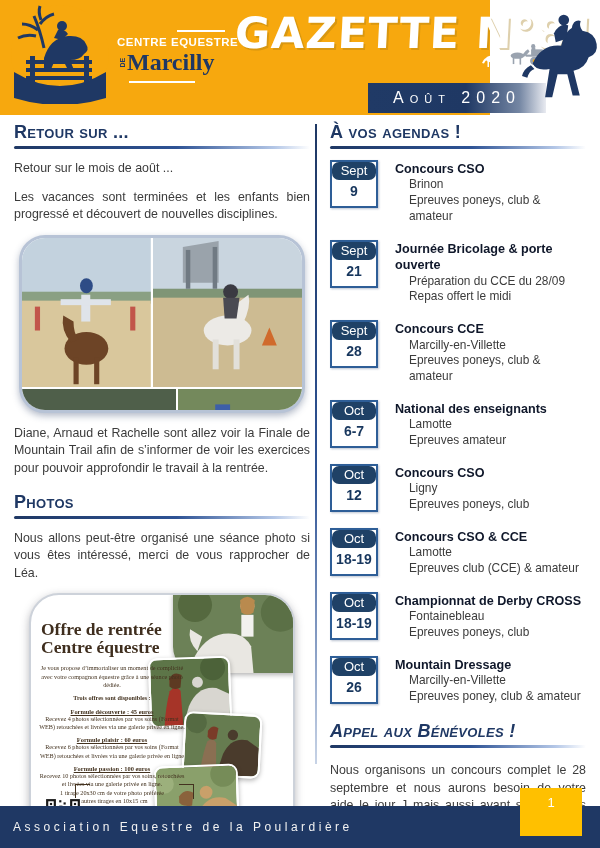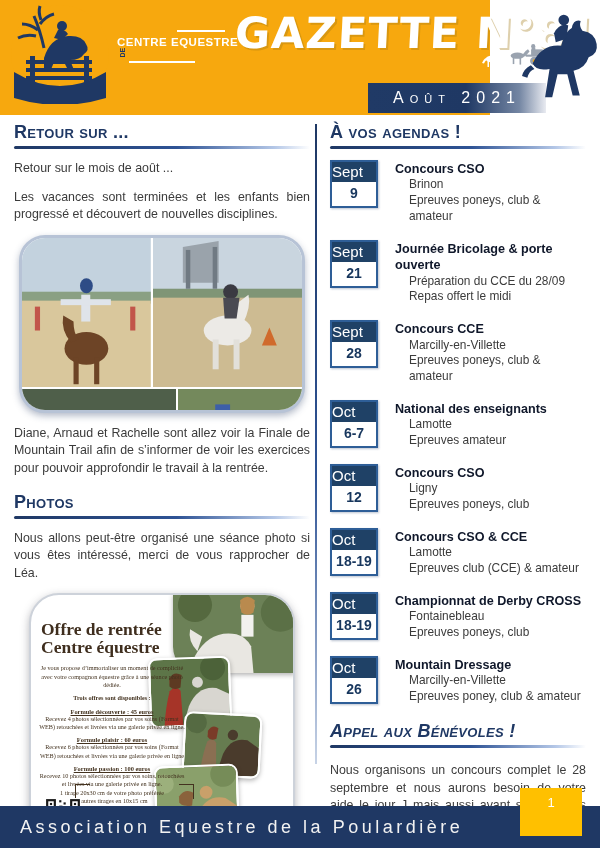--- a/index.html
+++ b/index.html
@@ -79,29 +79,29 @@
   .fphoto svg{display:block;width:100%;height:100%;}
   .fp-main{left:142px;top:-2px;width:122px;height:80px;border-radius:0 28px 0 26px;border:none;}
   .fp-1{left:118px;top:62px;width:78px;height:66px;transform:rotate(-2deg);}
   .fp-2{left:152px;top:118px;width:74px;height:60px;transform:rotate(3deg);}
   .fp-3{left:124px;top:170px;width:80px;height:80px;transform:rotate(-2deg);}
 
   
   .event{display:flex;gap:17px;margin-bottom:15px;}
   .datebox{width:44px;height:44px;border:2px solid #2E5E97;background:#ffffff;flex:none;
            box-shadow:1px 1px 2px rgba(60,80,120,.35);}
-  .datebox .m{background:#1F4166;color:#ffffff;font-size:15px;text-align:left;padding:1px 0 2px 0;}
+  .datebox .m{background:#1F4166;color:#ffffff;font-size:13px;text-align:center;padding:1px 0 2px 0;border-radius:7px;}
   .datebox .d{color:#17365D;font-weight:bold;font-size:14px;text-align:center;padding-top:3px;}
   .ev-txt{padding-top:1px;}
   .ev-title{font-size:12.6px;font-weight:bold;color:#0f172a;line-height:1.3;}
   .ev-line{font-size:11.9px;color:#3B3B3B;padding-left:14px;line-height:1.33;}
 
   
   .footer{position:absolute;left:0;top:806px;width:600px;height:42px;background:#1F3864;}
-  .footer .ftxt{color:#F2F2F2;font-size:18px;letter-spacing:3.5px;line-height:42px;padding-left:20px;}
+  .footer .ftxt{color:#F2F2F2;font-size:12px;letter-spacing:3.5px;line-height:42px;padding-left:13px;}
   .pagebox{position:absolute;right:18px;top:-18px;width:62px;height:48px;background:#FFC000;
            color:#ffffff;font-size:13px;text-align:center;line-height:30px;}
 </style>
 </head>
 <body>
 
 <div class="header">
   <div class="logo-circle">
     <svg viewBox="0 0 100 100">
       <circle cx="50" cy="50" r="49" fill="#F7A80E"></circle>
@@ -124,20 +124,21 @@
         <path d="M48 26 Q54 24 58 30 L52 36 L44 34 Z"></path>
       </g>
     </svg>
   </div>
 
   <div class="brand">
     <div class="rule-top"></div>
     <div class="l1">CENTRE EQUESTRE</div>
     <div class="l2">
       <span class="de">DE</span>
+      <span class="marcilly">Marcilly</span>
     </div>
     <div class="rule-bot"></div>
   </div>
 
   <div class="gazette-title">GAZETTE N°81</div>
 
   <div class="horse-dressage">
     <svg viewBox="0 0 60 44" fill="#ffffff">
       <ellipse cx="30" cy="26" rx="15" ry="7"></ellipse>
       <path d="M42 24 Q48 16 52 14 L56 18 Q52 22 46 28 Z"></path>
@@ -171,21 +172,21 @@
   <div class="horse-jumper">
     <svg viewBox="0 0 90 100" fill="#1F3864">
       <path d="M12 58 Q22 36 44 38 Q48 22 56 18 Q58 8 66 10 Q64 16 68 21 Q82 23 84 36 Q86 47 75 51 Q71 64 58 66 L65 94 L57 94 L51 70 L40 70 L34 96 L26 96 L31 64 Q16 67 12 58 Z"></path>
       <path d="M36 24 Q42 12 52 15 L50 30 L38 34 Z"></path>
       <circle cx="47" cy="9" r="6"></circle>
       <path d="M10 60 Q2 64 0 72 L6 74 Q8 66 14 64 Z"></path>
     </svg>
   </div>
 
   <div class="date-banner">
-    <span>Août 2021</span>
+    <span>Août 2020</span>
   </div>
 </div>
 
 <div class="divider"></div>
 
 <div class="col-left">
   <h2 class="sec-h">Retour sur ...</h2>
   <div class="sec-rule"></div>
   <p class="para">Retour sur le mois de août ...</p>
   <p class="para">Les vacances sont terminées et les enfants bien progressé et découvert de nouvelles disciplines.</p>

